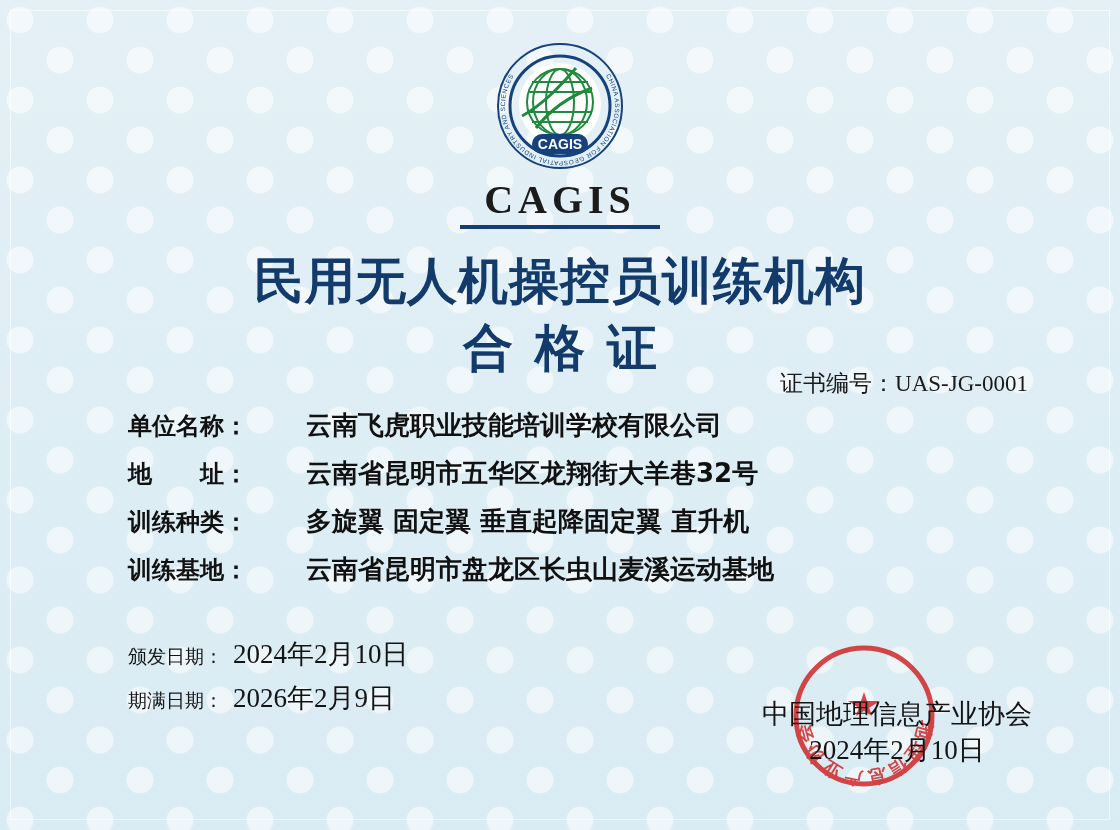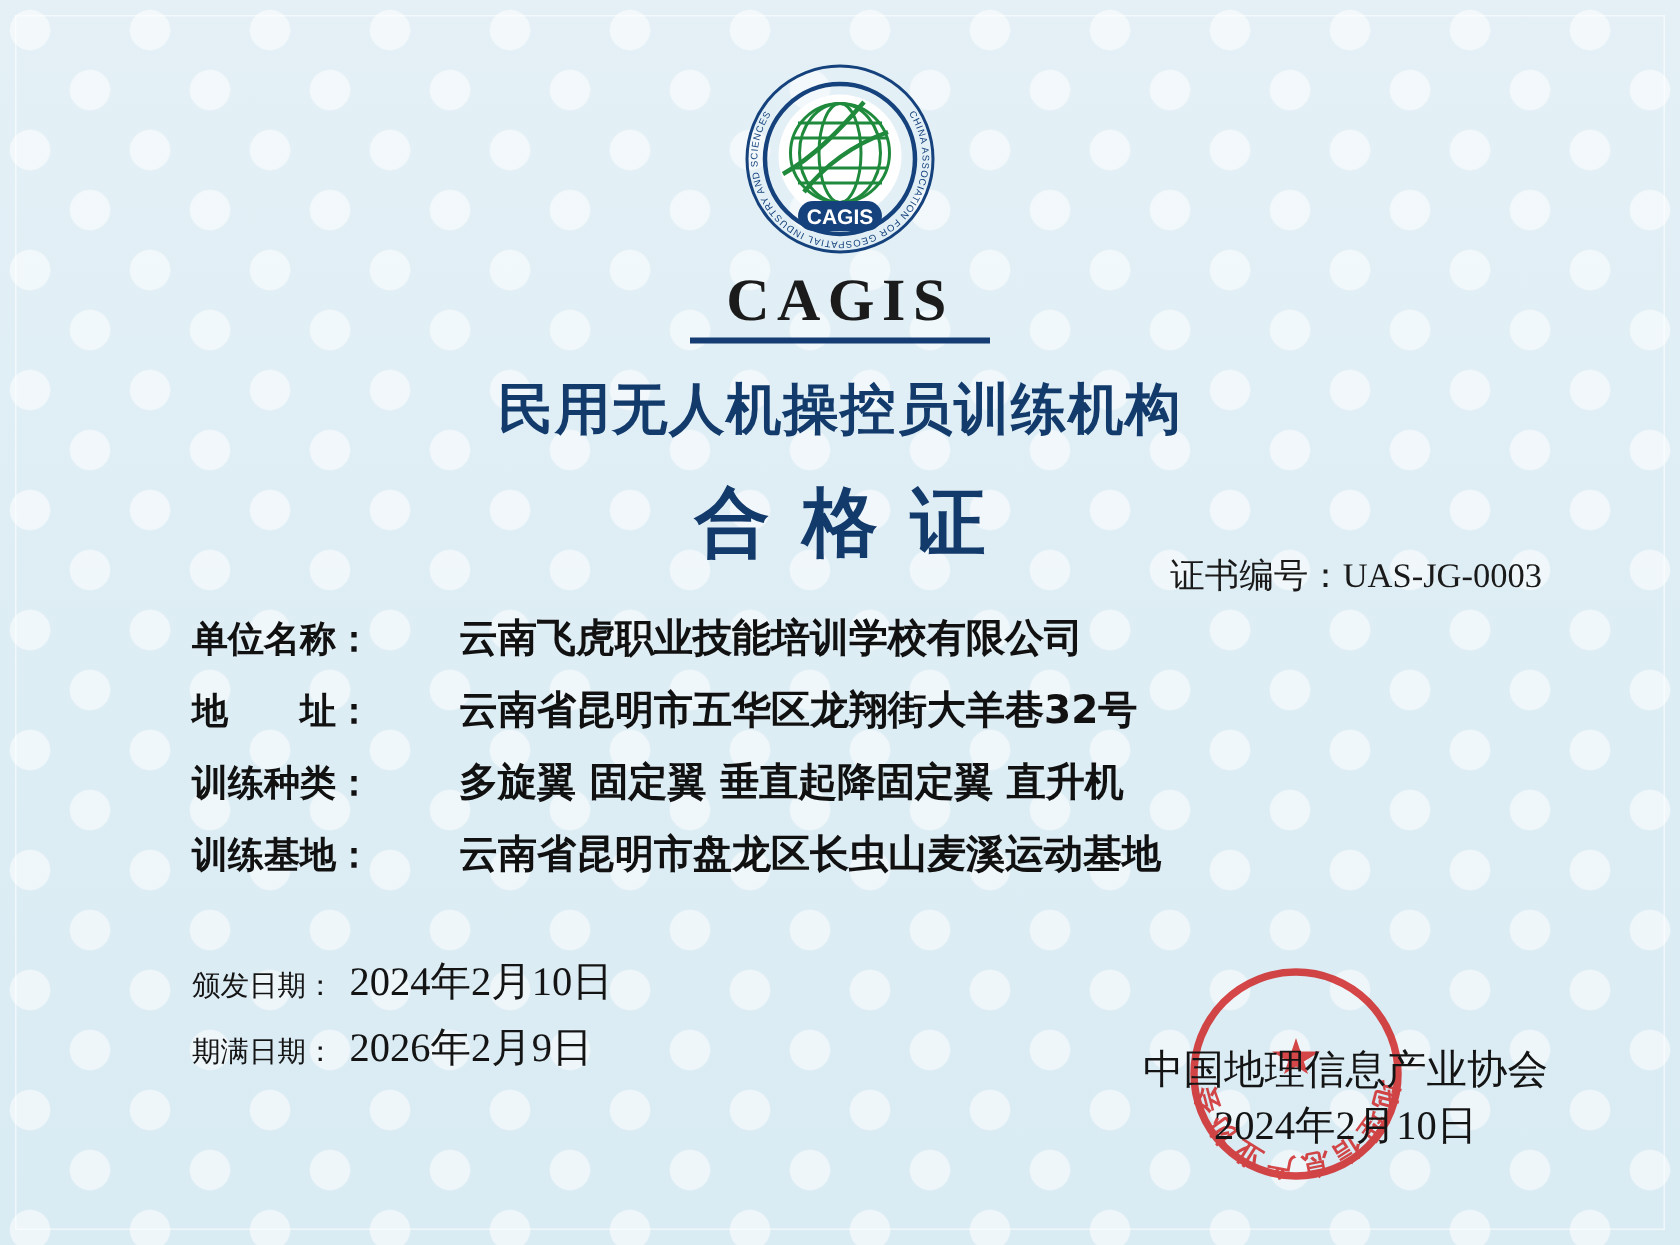--- a/index.html
+++ b/index.html
@@ -68,21 +68,21 @@
 
   
   .title-main {
     position: absolute;
     left: 0;
     right: 0;
     top: 248px;
     text-align: center;
     font-family: "DejaVu Sans", sans-serif;
     font-weight: 700;
-    font-size: 37px;
+    font-size: 50px;
     letter-spacing: 1px;
     color: #123a6b;
   }
   .title-sub {
     position: absolute;
     left: 0;
     right: 0;
     top: 315px;
     text-align: center;
     font-family: Liberation Sans, sans-serif;
@@ -208,21 +208,21 @@
       </svg>
     </div>
     <div class="logo-wordmark">CAGIS</div>
     <div class="logo-rule"></div>
   </div>
 
   <div class="title-main">民用无人机操控员训练机构</div>
   <div class="title-sub">合格证</div>
 
   <div class="cert-no">
-    <span>证书编号：</span><span>UAS-JG-0003</span>
+    <span>证书编号：</span><span>UAS-JG-0001</span>
   </div>
 
   <div class="fields">
     <div class="field-row">
       <div class="field-label">单位名称：</div>
       <div class="field-value">云南飞虎职业技能培训学校有限公司</div>
     </div>
     <div class="field-row">
       <div class="field-label">地　　址：</div>
       <div class="field-value">云南省昆明市五华区龙翔街大羊巷32号</div>

